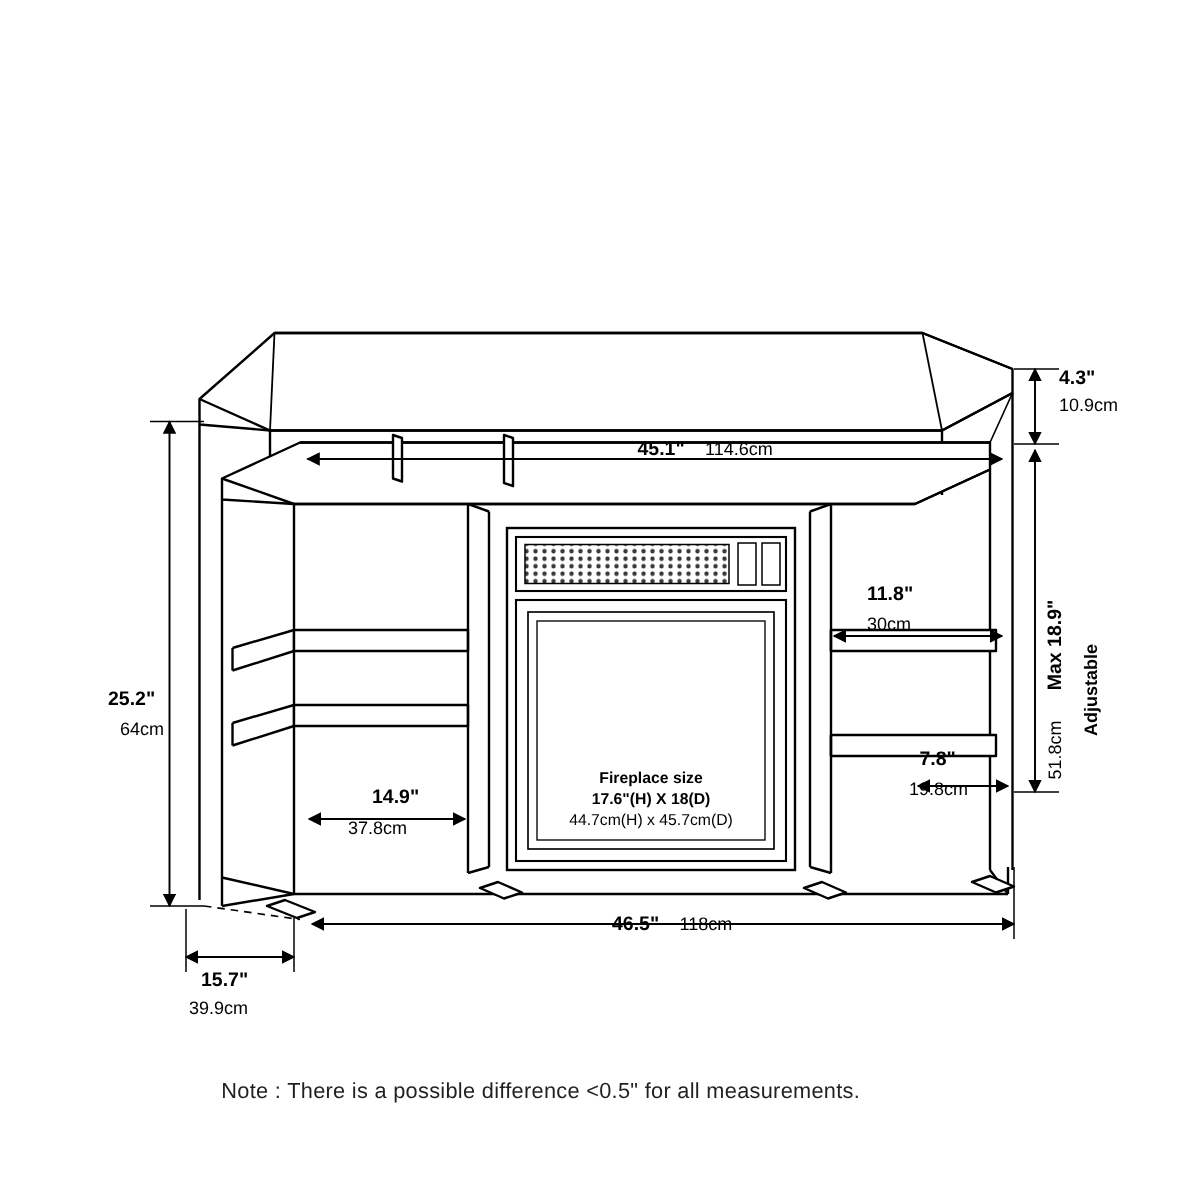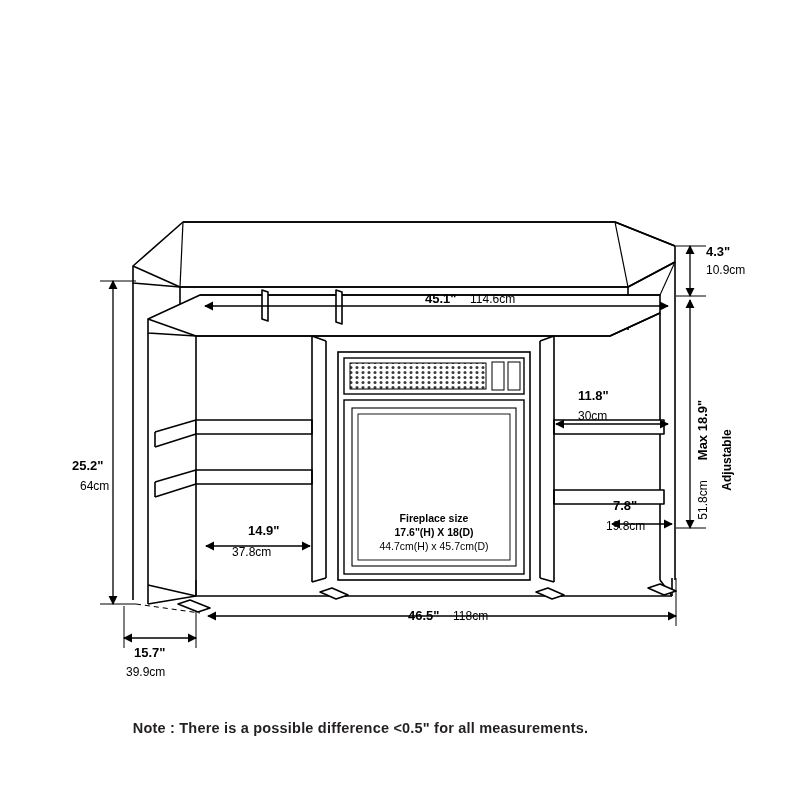--- a/index.html
+++ b/index.html
@@ -30,21 +30,20 @@
   }
   .note {
     position: absolute;
     left: 0;
     top: 720px;
     width: 721px;
     text-align: center;
     font-size: 14.5px;
     color: #231f20;
     letter-spacing: 0.2px;
-    font-weight: bold;
   }
   text {
     font-family: "Liberation Sans", sans-serif;
     fill: #000000;
   }
   .dim-in {
     font-size: 13px;
     font-weight: bold;
   }
   .dim-cm {

